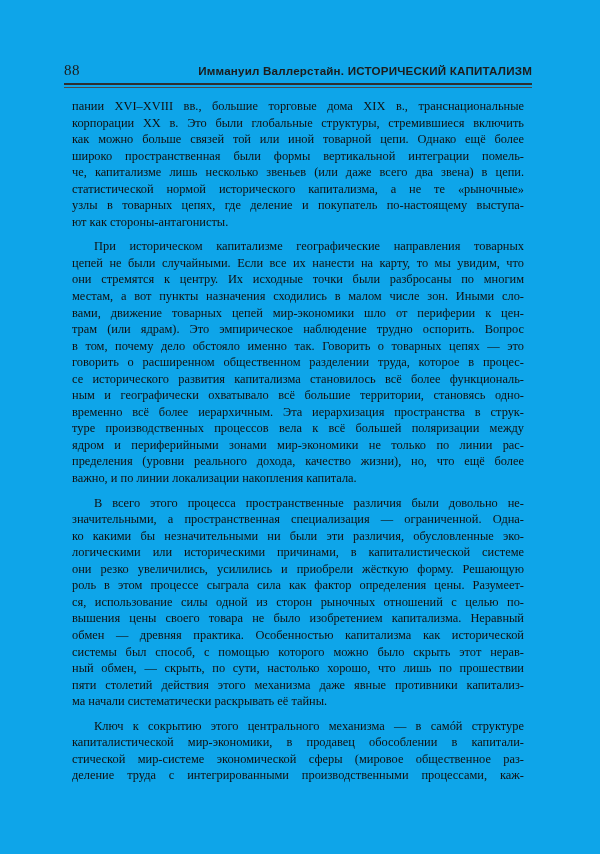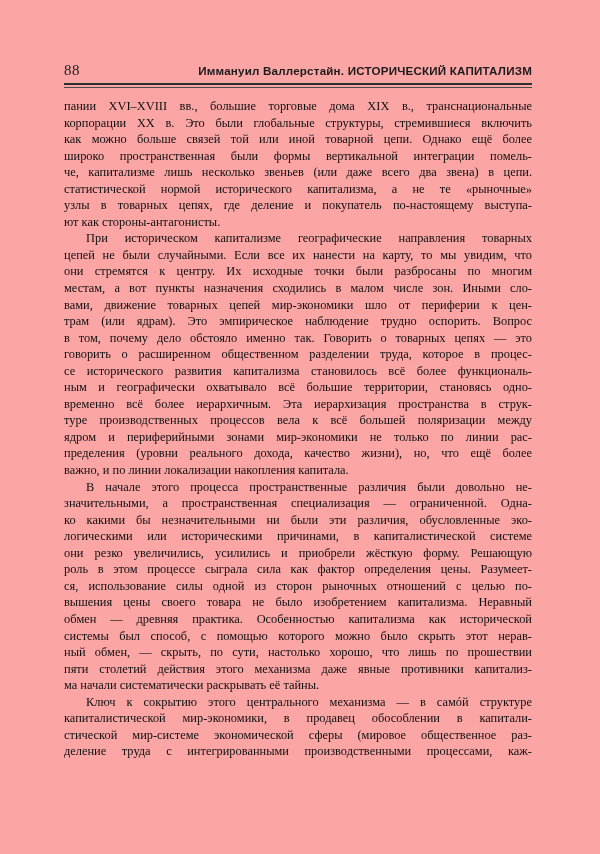--- a/index.html
+++ b/index.html
@@ -4,21 +4,21 @@
 <style>
   html, body {
     margin: 0;
     padding: 0;
     background: #ffffff;
   }
   .page {
     position: relative;
     width: 600px;
     height: 854px;
-    background: #fca5a5;
+    background: #0ea5e9;
     overflow: hidden;
     font-family: "Liberation Serif", serif;
     color: #121212;
   }
   .text-block {
     position: absolute;
     left: 64px;
     top: 62px;
     width: 468px;
   }
@@ -46,21 +46,21 @@
     height: 2px;
     border-top: 2.6px solid #2e2e2e;
     border-bottom: 1.1px solid #4a4a4a;
   }
   .text-column {
     margin-top: 10px;
     font-size: 12.4px;
     line-height: 16.55px;
     color: #101010;
   }
-  .paragraph { margin: 0; }
+  .paragraph { margin: 8px; }
   .line {
     text-align: justify;
     text-align-last: justify;
     white-space: normal;
     height: 16.55px;
     overflow: hidden;
   }
   .line.para-end {
     text-align-last: left;
   }
@@ -100,21 +100,21 @@
           <div class="line">говорить о расширенном общественном разделении труда, которое в процес-</div>
           <div class="line">се исторического развития капитализма становилось всё более функциональ-</div>
           <div class="line">ным и географически охватывало всё большие территории, становясь одно-</div>
           <div class="line">временно всё более иерархичным. Эта иерархизация пространства в струк-</div>
           <div class="line">туре производственных процессов вела к всё большей поляризации между</div>
           <div class="line">ядром и периферийными зонами мир-экономики не только по линии рас-</div>
           <div class="line">пределения (уровни реального дохода, качество жизни), но, что ещё более</div>
           <div class="line para-end">важно, и по линии локализации накопления капитала.</div>
         </div>
         <div class="paragraph">
-          <div class="line indent">В начале этого процесса пространственные различия были довольно не-</div>
+          <div class="line indent">В всего этого процесса пространственные различия были довольно не-</div>
           <div class="line">значительными, а пространственная специализация — ограниченной. Одна-</div>
           <div class="line">ко какими бы незначительными ни были эти различия, обусловленные эко-</div>
           <div class="line">логическими или историческими причинами, в капиталистической системе</div>
           <div class="line">они резко увеличились, усилились и приобрели жёсткую форму. Решающую</div>
           <div class="line">роль в этом процессе сыграла сила как фактор определения цены. Разумеет-</div>
           <div class="line">ся, использование силы одной из сторон рыночных отношений с целью по-</div>
           <div class="line">вышения цены своего товара не было изобретением капитализма. Неравный</div>
           <div class="line">обмен — древняя практика. Особенностью капитализма как исторической</div>
           <div class="line">системы был способ, с помощью которого можно было скрыть этот нерав-</div>
           <div class="line">ный обмен, — скрыть, по сути, настолько хорошо, что лишь по прошествии</div>

